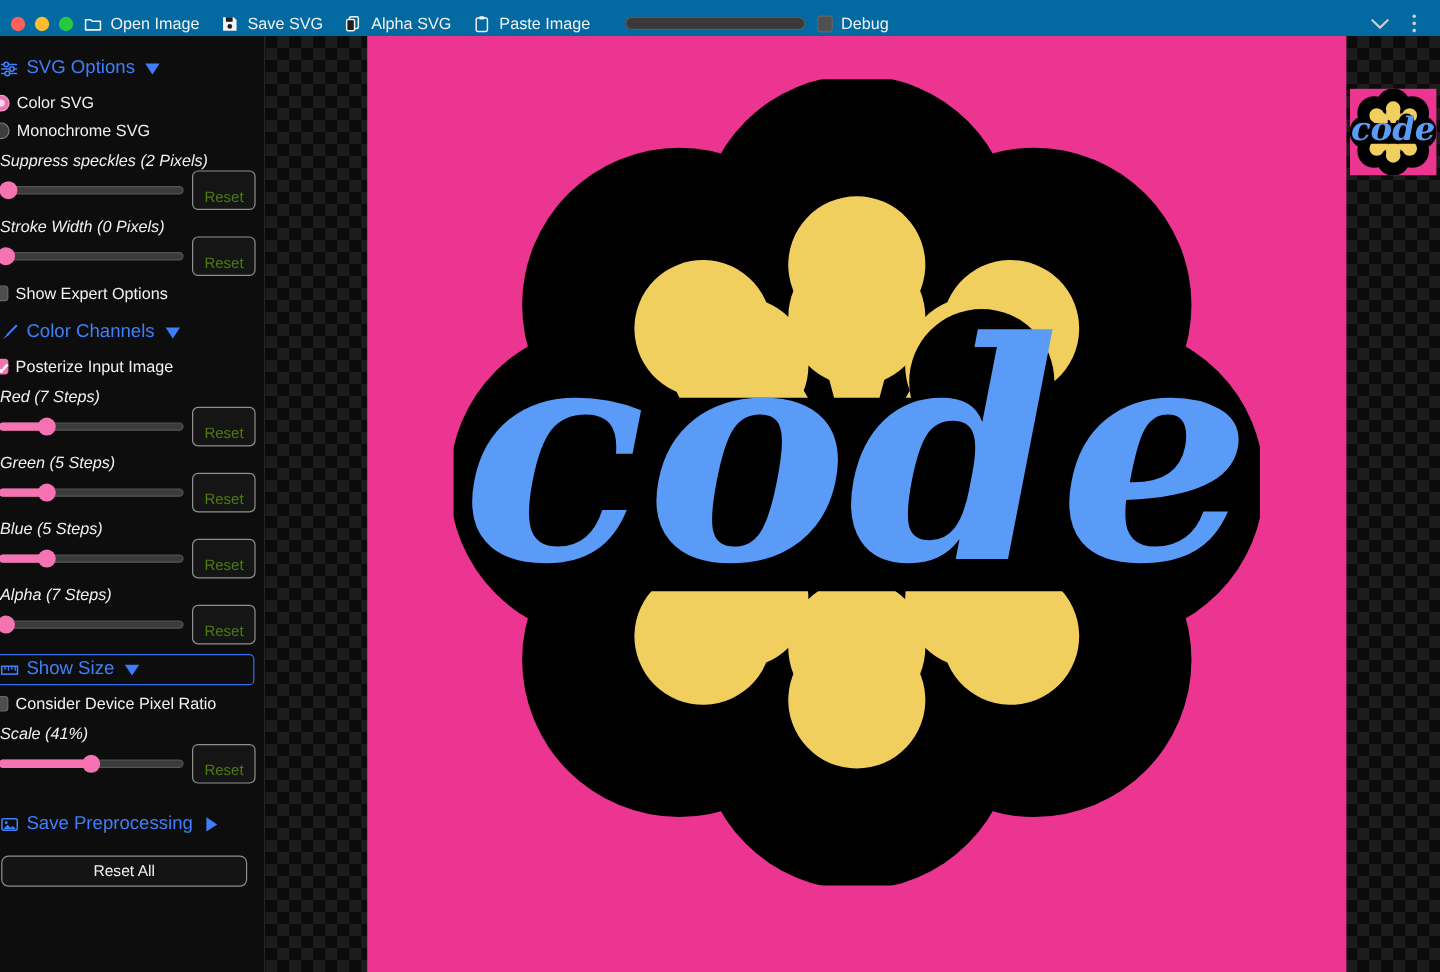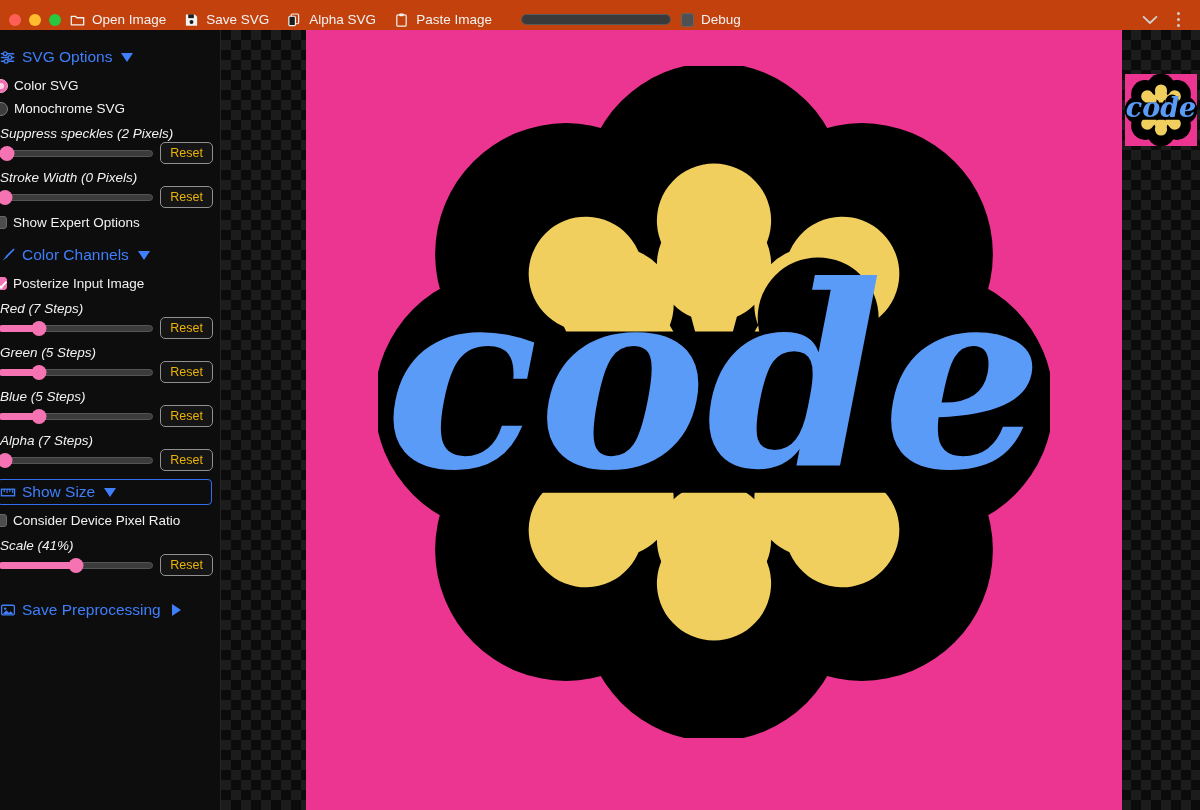--- a/index.html
+++ b/index.html
@@ -8,21 +8,21 @@
     background: #000; overflow: hidden;
     font-family: "Liberation Sans", sans-serif;
     -webkit-font-smoothing: antialiased;
   }
   #app { position: relative; width: 1200px; height: 810px; }
 
   
   .titlebar {
     position: absolute; top: 0; left: 0;
     width: 1200px; height: 40px;
-    background: #c2410c;
+    background: #0369a1;
     display: flex; align-items: center;
     border-bottom: 1px solid #2c2c2c;
   }
   .traffic { display: flex; align-items: center; gap: 8px; padding-left: 9px; }
   .tl { width: 12px; height: 12px; border-radius: 50%; display: block; }
   .tl.red { background: #fe5f57; }
   .tl.yellow { background: #febc2e; }
   .tl.green { background: #28c840; }
 
   .tb-item {
@@ -139,23 +139,23 @@
   .fill {
     position: absolute; top: 5px; left: 0; height: 7px;
     border-radius: 4px; background: #f573b3;
   }
   .thumb {
     position: absolute; top: 1px; width: 15px; height: 15px;
     border-radius: 50%; background: #f573b3;
     transform: translateX(-50%);
   }
   .reset-btn {
-    flex: none; color: #eab308; font-size: 12.5px;
+    flex: none; color: #4d7c0f; font-size: 12.5px;
     background: #151515; border: 1px solid #909090;
-    border-radius: 5px; padding: 3px 9px 3px; cursor: default;
+    border-radius: 5px; padding: 14px 9px 3px; cursor: default;
   }
   .reset-all {
     display: block; width: 205px; margin: 14px 0 0 1px;
     color: #f1f1f1; font-size: 13px; text-align: center;
     background: #141414; border: 1px solid #8e8e8e;
     border-radius: 6px; padding: 4px 0 5px; cursor: default;
   }
 
   
   .canvas {
@@ -385,20 +385,21 @@
     <div class="sec-head" style="margin-top:22px">
       <svg class="sec-ico" viewBox="0 0 16 16">
         <rect x="1.2" y="2.4" width="13.6" height="10.2" rx="1.4" fill="none" stroke="#3f7ffb" stroke-width="1.4"></rect>
         <circle cx="5" cy="6" r="1.3" fill="#3f7ffb"></circle>
         <path d="M2.4 11.6 L6.2 7.8 L9 10.4 L11 8.8 L13.6 11.6 Z" fill="#3f7ffb"></path>
       </svg>
       <span>Save Preprocessing</span>
       <span class="tri-r"></span>
     </div>
 
+    <div class="reset-all">Reset All</div>
   </div>
 
   <div class="canvas">
     <div class="artboard">
       <div class="logo-wrap" id="logo-main">
   <svg viewBox="0 0 400 400" xmlns="http://www.w3.org/2000/svg">
 
     <g class="petals">
       <circle cx="200" cy="76" r="78" fill="#000000"></circle>
       <circle cx="288" cy="112" r="78" fill="#000000"></circle>

